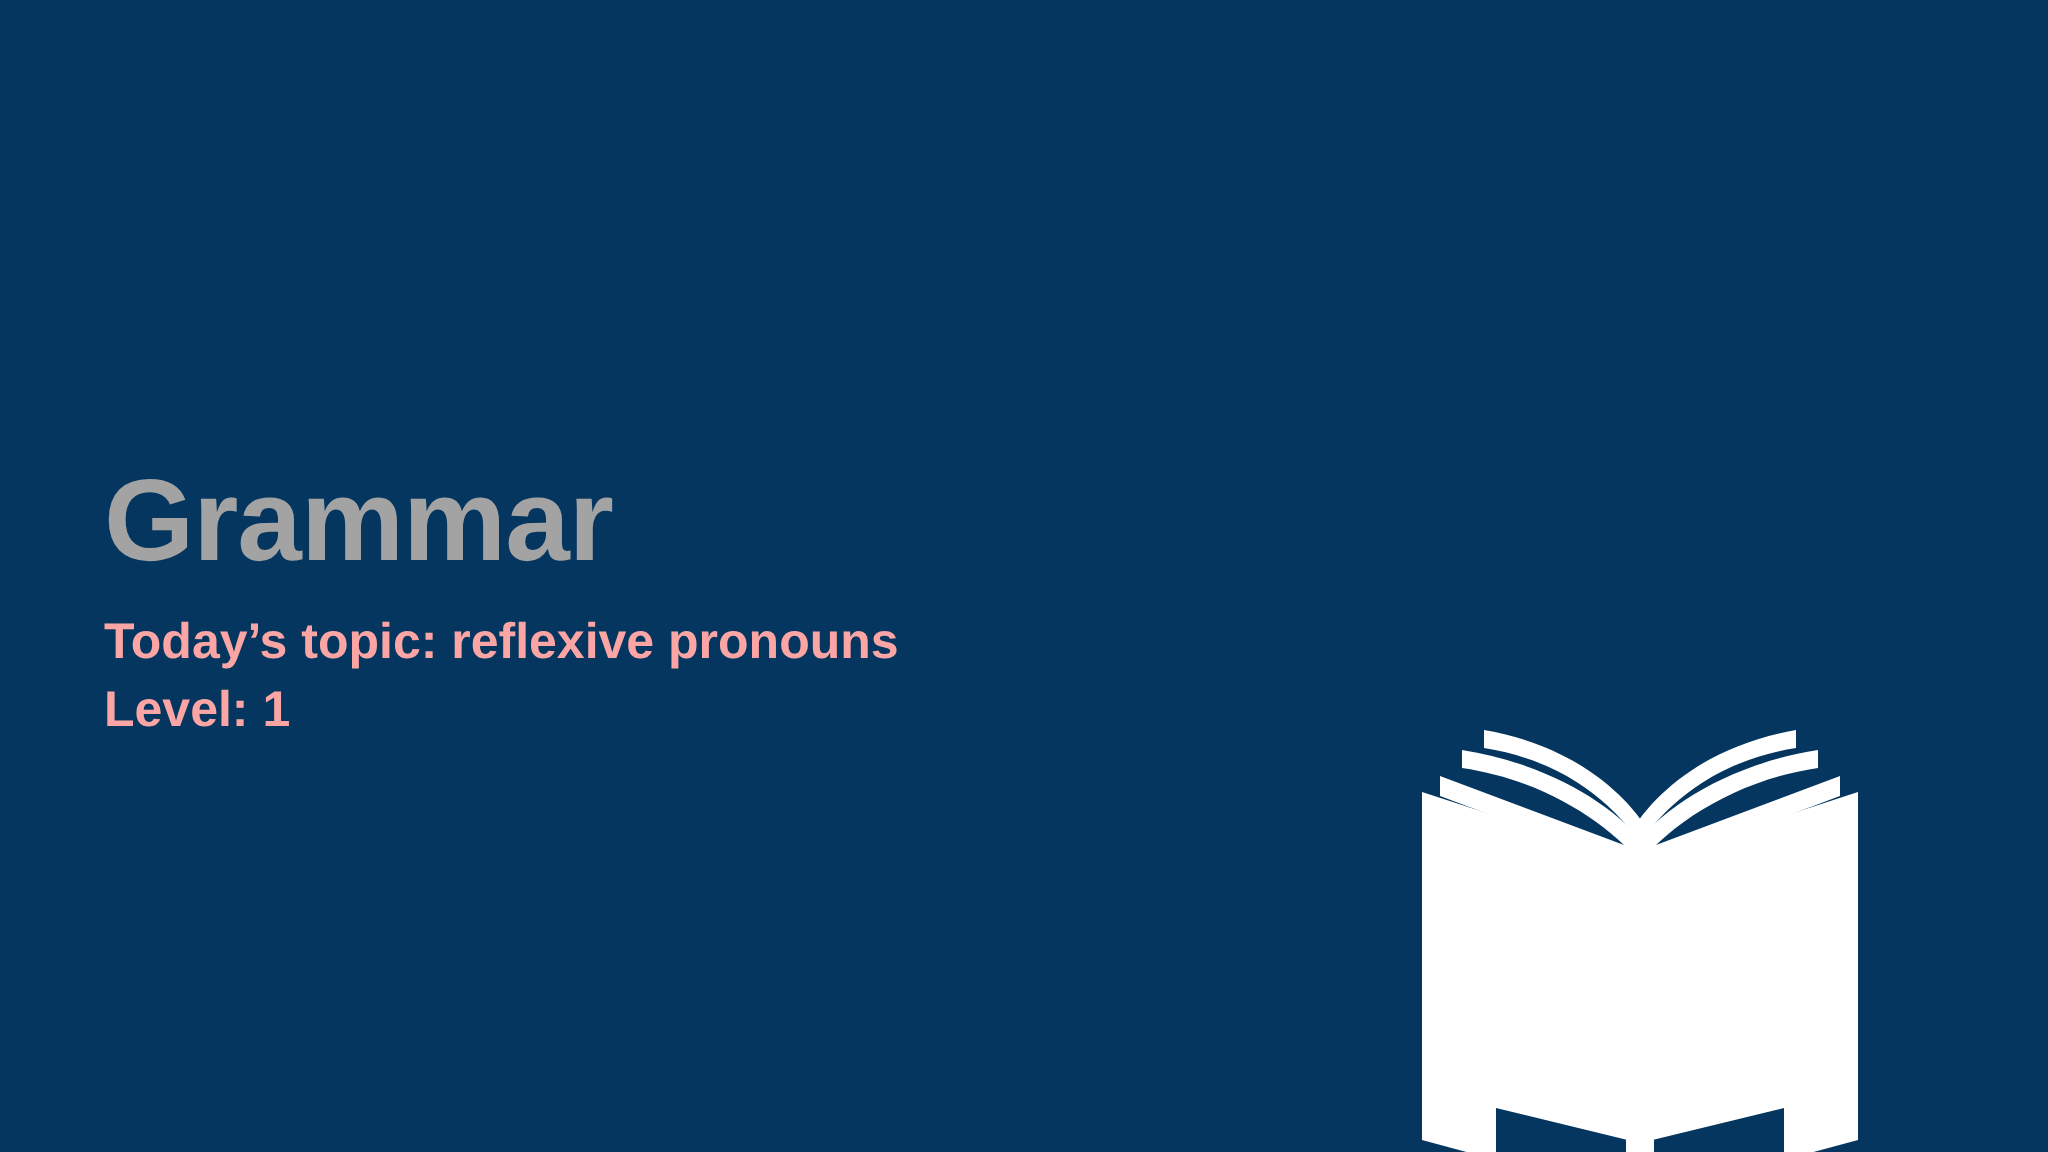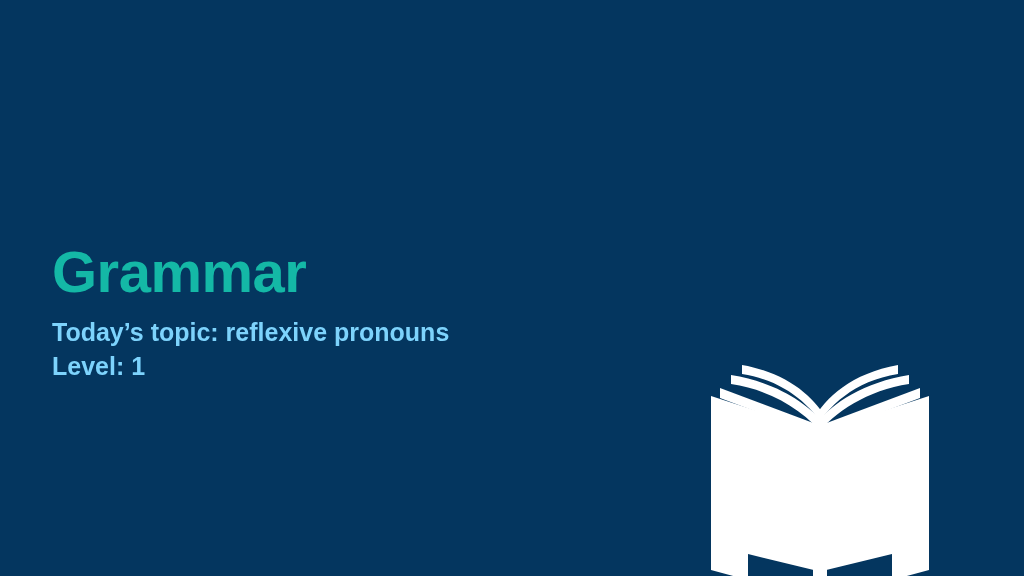--- a/index.html
+++ b/index.html
@@ -22,31 +22,31 @@
   .text-block {
     position: absolute;
     left: 52px;
     top: 228px;
     width: 620px;
   }
 
   .slide-title {
     font-size: 58px;
     font-weight: bold;
-    color: #14b8a6;
+    color: #a3a3a3;
     line-height: 1.0;
     letter-spacing: -0.5px;
-    margin: 15px 0 14px 0;
+    margin: 4px 0 14px 0;
     white-space: nowrap;
   }
 
   .slide-subtitle {
     font-size: 25px;
     font-weight: bold;
-    color: #7dd3fc;
+    color: #fca5a5;
     line-height: 1.36;
     margin: 0;
     white-space: nowrap;
   }
 
   
   .book-icon {
     position: absolute;
     left: 700px;
     top: 358px;

